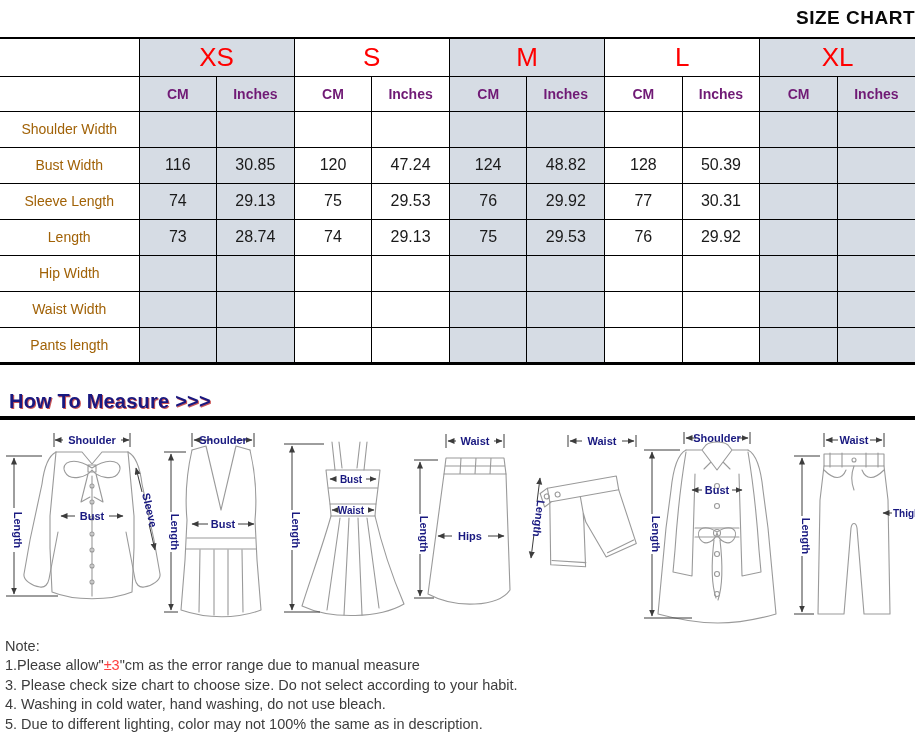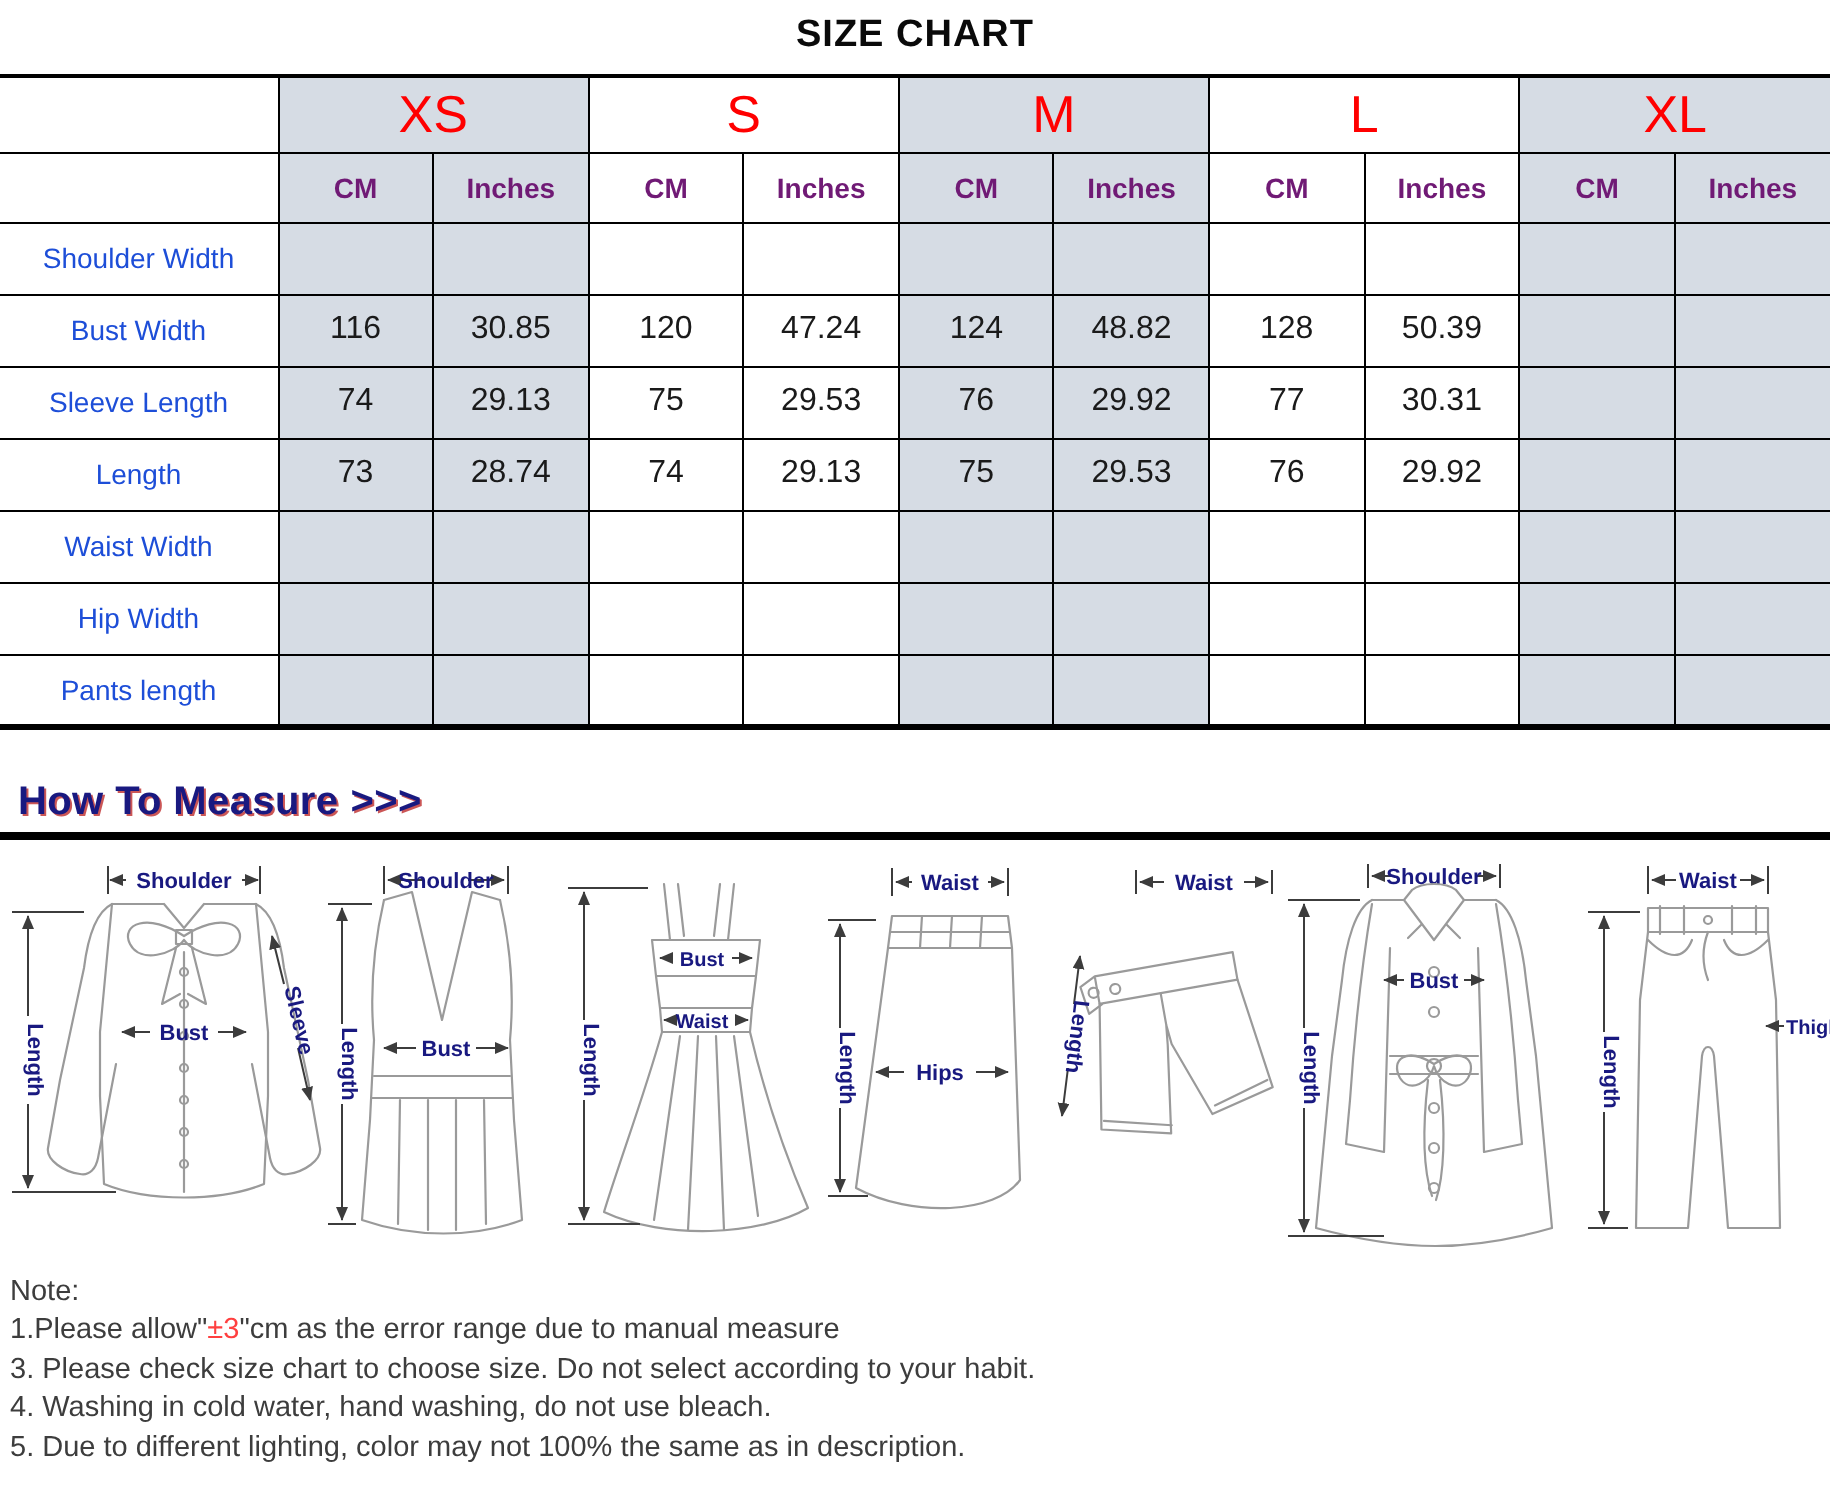--- a/index.html
+++ b/index.html
@@ -5,41 +5,41 @@
   * { box-sizing: border-box; margin: 0; padding: 0; }
   html,body { background:#fff; }
   body {
     width: 915px; height: 751px; overflow: hidden;
     font-family: "Liberation Sans", sans-serif; color:#222;
   }
   .page { width:915px; }
 
   
   .title {
-    text-align:center; font-size:19px; font-weight:bold; color:#0a0a0a;
+    text-align:right; font-size:19px; font-weight:bold; color:#0a0a0a;
     padding:7px 0 8px 0; letter-spacing:0.5px;
   }
 
   
   table.size-table {
     width:915px; border-collapse:collapse; table-layout:fixed;
     border-top:2px solid #000; border-bottom:3px solid #000;
   }
   table.size-table th, table.size-table td {
     border:1px solid #000; text-align:center; vertical-align:middle;
     overflow:hidden; white-space:nowrap;
   }
   table.size-table th:first-child, table.size-table td:first-child { border-left:none; }
   table.size-table th:last-child,  table.size-table td:last-child  { border-right:none; }
   tr.size-row   { height:38px; }
   tr.size-row th { font-size:26px; font-weight:normal; color:#ff0000;margin-top:26px; }
   tr.unit-row   { height:35px; }
   tr.unit-row th { font-size:14px; font-weight:bold; color:#701a75; }
   tr.data-row   { height:36px; }
-  tr.data-row th { font-size:14px; font-weight:normal; color:#1d4ed8; background:#fff; }
+  tr.data-row th { font-size:14px; font-weight:normal; color:#a16207; background:#fff; }
   tr.data-row td { font-size:16px; font-weight:normal; color:#1a1a1a; }
   .shaded { background:#d6dce4; }
   tr.size-row th.corner, tr.unit-row th.corner { background:#fff; }
 
   
   .htm-wrap { margin-top:25px; padding-left:9px; }
   .htm-heading {
     display:inline-block; font-size:20px; font-weight:bold; color:#191980;
     text-shadow: 1px 1px 0 rgba(185,30,30,0.75);
     letter-spacing:0.2px;
@@ -163,34 +163,34 @@
           <td>74</td>
           <td>29.13</td>
           <td class="shaded">75</td>
           <td class="shaded">29.53</td>
           <td>76</td>
           <td>29.92</td>
           <td class="shaded"></td>
           <td class="shaded"></td>
         </tr>
         <tr class="data-row">
+          <th>Hip Width</th>
+          <td class="shaded"></td>
+          <td class="shaded"></td>
+          <td></td>
+          <td></td>
+          <td class="shaded"></td>
+          <td class="shaded"></td>
+          <td></td>
+          <td></td>
+          <td class="shaded"></td>
+          <td class="shaded"></td>
+        </tr>
+        <tr class="data-row">
           <th>Waist Width</th>
-          <td class="shaded"></td>
-          <td class="shaded"></td>
-          <td></td>
-          <td></td>
-          <td class="shaded"></td>
-          <td class="shaded"></td>
-          <td></td>
-          <td></td>
-          <td class="shaded"></td>
-          <td class="shaded"></td>
-        </tr>
-        <tr class="data-row">
-          <th>Hip Width</th>
           <td class="shaded"></td>
           <td class="shaded"></td>
           <td></td>
           <td></td>
           <td class="shaded"></td>
           <td class="shaded"></td>
           <td></td>
           <td></td>
           <td class="shaded"></td>
           <td class="shaded"></td>

